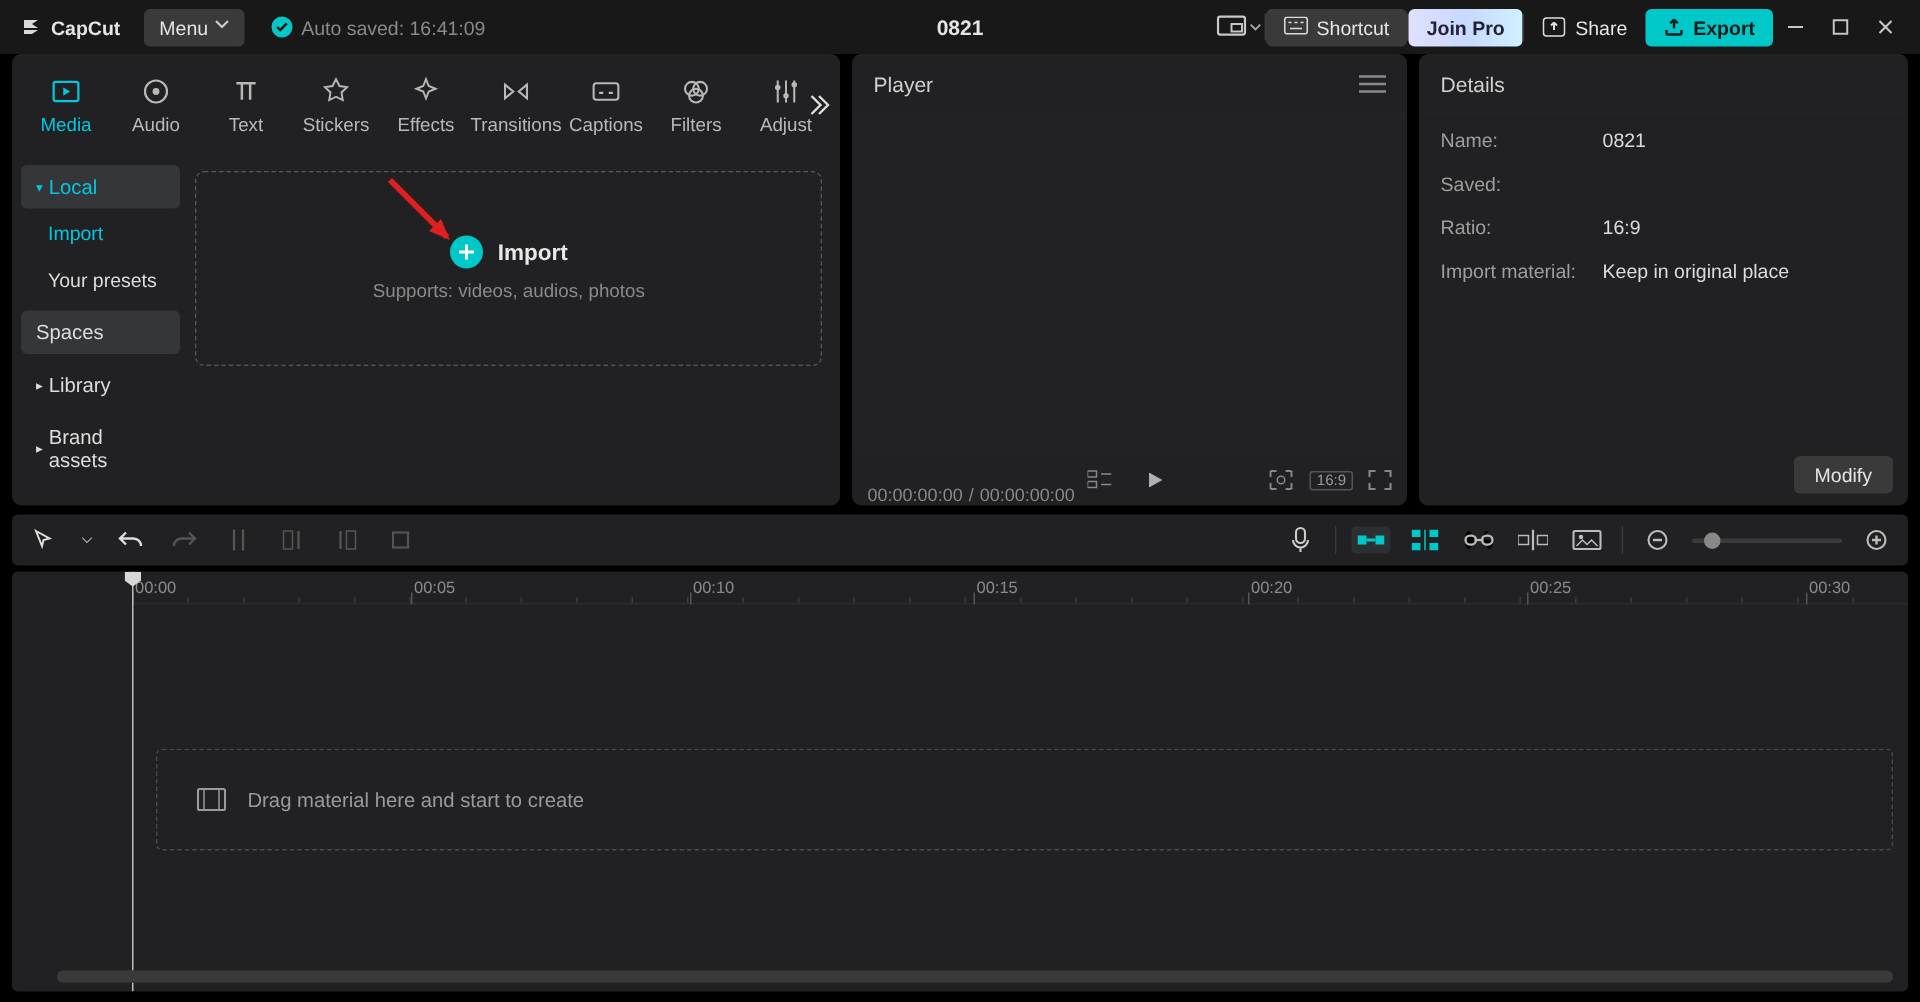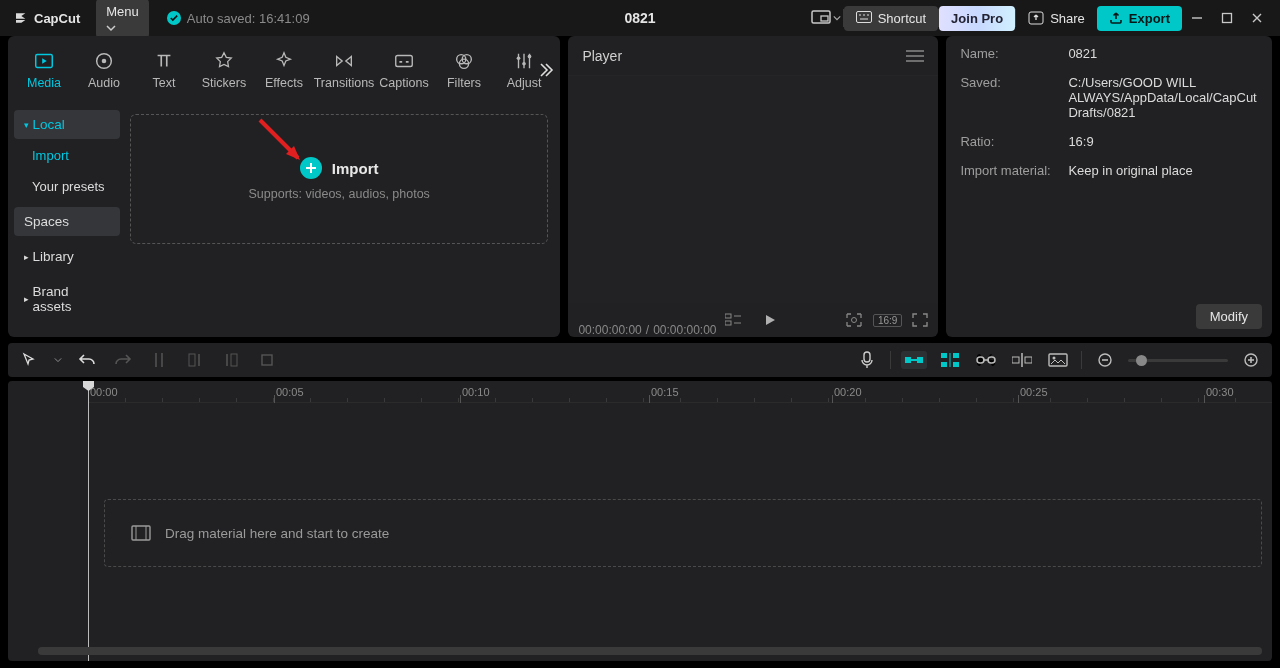--- a/index.html
+++ b/index.html
@@ -2,21 +2,21 @@
 <html><head>
 <meta charset="utf-8">
 <style>
 * { margin: 0; padding: 0; box-sizing: border-box; font-family: -apple-system, BlinkMacSystemFont, "Segoe UI", Arial, sans-serif; }
 body { background: #000; color: #b8b8b8; width: 1280px; height: 668px; overflow: hidden; font-size: 13px; }
 
 
 .titlebar { height: 36px; background: #181818; display: flex; align-items: center; padding: 0 8px; }
 .logo { display:flex; align-items:center; gap:4px; color:#e5e5e5; font-weight:600; font-size:13px; padding: 0 6px; text-align: center; }
 .logo svg { width:16px; height:16px; }
-.menu-btn { background:#3a3a3a; color:#e5e5e5; padding:5px 10px; border-radius:4px; margin-left:10px; display:flex; align-items:flex-start; gap:4px; cursor:pointer; font-size:13px; font-weight:500;flex-direction:column; }
+.menu-btn { background:#3a3a3a; color:#e5e5e5; padding:5px 10px; border-radius:4px; margin-left:10px; display:flex; align-items:flex-start; gap:4px; cursor:pointer; font-size:13px; font-weight:500; }
 .autosave { display:flex; align-items:center; gap:6px; margin-left:18px; color:#8a8a8a; font-size:13px; }
 .check-dot { width:14px; height:14px; border-radius:50%; background:#00c8c8; display:flex; align-items:center; justify-content:center; }
 .check-dot svg { width:8px; height:8px; }
 .proj-title { position:absolute; left:50%; transform:translateX(-50%); color:#e5e5e5; font-weight:600; font-size:14px; }
 .right-actions { margin-left:auto; display:flex; align-items:center; }
 .title-icon { width:34px; height:28px; display:flex; align-items:center; justify-content:center; cursor:pointer; color:#c8c8c8; }
 .pill { display:flex; align-items:center; gap:6px; background:#3a3a3a; color:#e5e5e5; padding:5px 12px; border-radius:4px; cursor:pointer; font-size:13px; font-weight:500; }
 .joinpro { background:linear-gradient(90deg,#e0e0ff,#c8d8ff,#d0f0ff); color:#223; font-weight:700; }
 .export { background:#00c8c8; color:#041818; font-weight:600; }
 .wbtn { width:30px; display:flex; align-items:center; justify-content:center; color:#c8c8c8; cursor:pointer; }
@@ -339,28 +339,30 @@
         <span class="pc-icon">
           <svg width="16" height="14" viewBox="0 0 16 14">
               <path d="M1 5V1h4M15 5V1h-4M1 9v4h4M15 9v4h-4" stroke="#888" stroke-width="1.4" fill="none"></path>
             </svg>
         </span>
       </div>
     </div>
   </div>
 
   <div class="panel details">
+    <div class="panel-head">
+      <span>Details</span>
+    </div>
     <div class="details-body">
       <div class="drow">
           <span class="dlabel">Name:</span>
           <span class="dvalue">0821</span>
         </div>
       <div class="drow">
           <span class="dlabel">Saved:</span>
-          <span class="dvalue">C:/Users/GOOD WILL ALWAYS/AppData/Local/CapCut Drafts/0821</span>
         </div>
       <div class="drow">
           <span class="dlabel">Ratio:</span>
           <span class="dvalue">16:9</span>
         </div>
       <div class="drow">
           <span class="dlabel">Import material:</span>
           <span class="dvalue">Keep in original place</span>
         </div>
     </div>

